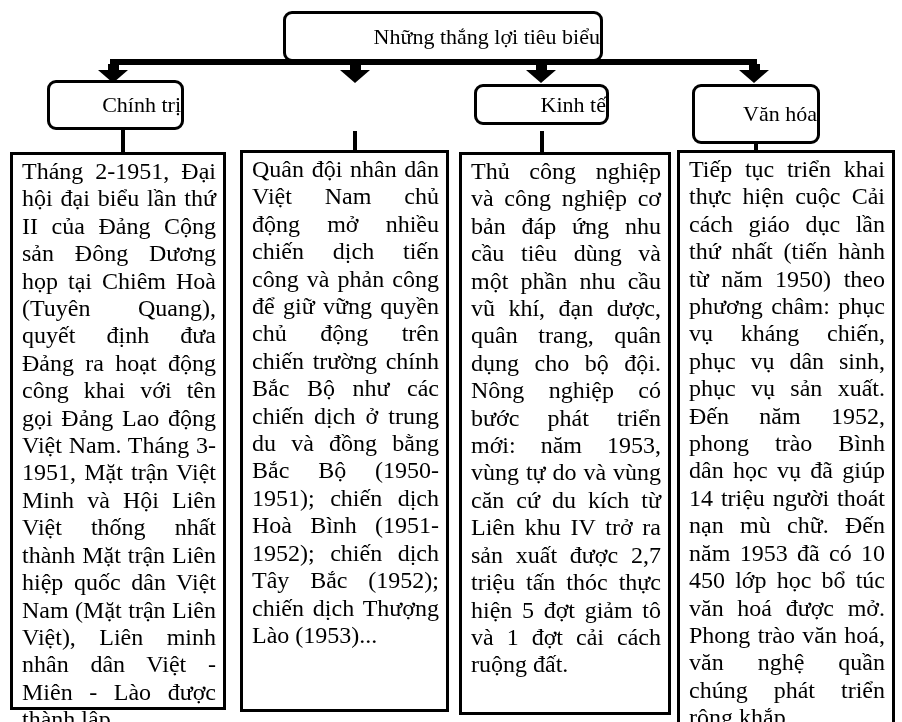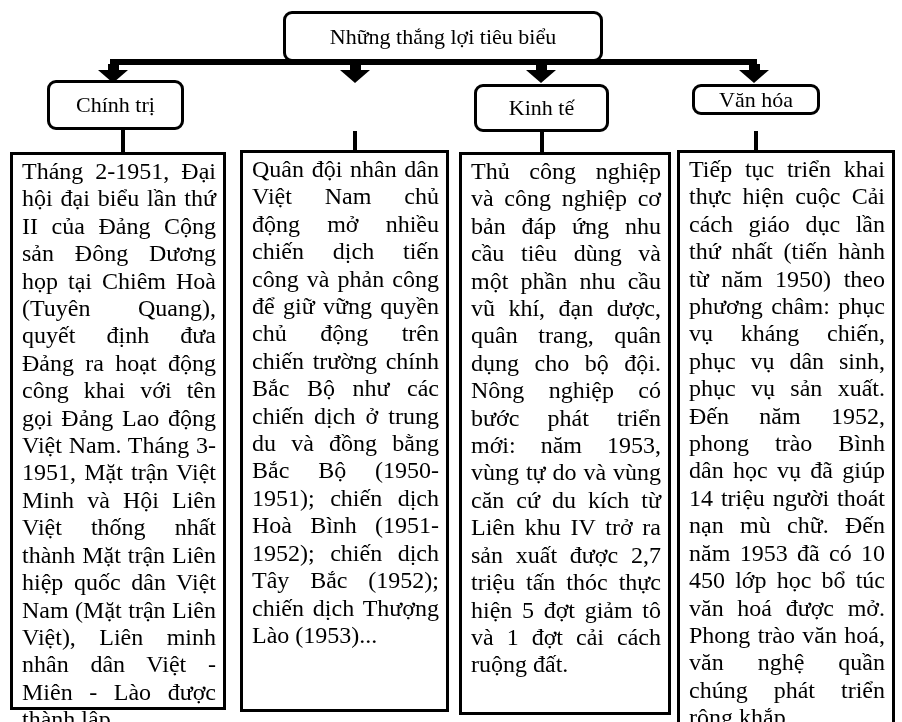--- a/index.html
+++ b/index.html
@@ -11,21 +11,21 @@
     font-family:"Liberation Serif", serif;
     overflow:hidden;
   }
   
   .rbox {
     position:absolute;
     border:3px solid #000;
     border-radius:9px;
     background:#fff;
     box-sizing:border-box;
-    display:flex; align-items:center; justify-content:center;
+    display:flex; align-items:center; justify-content:flex-end;
     font-size:22px;
     z-index:3;
   }
   .title-box {
     left:283px; top:11px; width:320px; height:51px;
     font-size:22px;
     z-index:3;
   }
   .cbox {
     position:absolute;
@@ -56,22 +56,22 @@
     border-top:13px solid #000;
     z-index:1;
   }
   .v-line {
     position:absolute;
     width:4px; background:#000; z-index:1;
   }
   
   .lb1 { left:47px;  top:80px; width:137px; height:50px; }
   .lb2 { left:289px; top:84px; width:131px; height:48px; }
-  .lb3 { left:474px; top:84px; width:135px; height:48px; }
-  .lb4 { left:692px; top:84px; width:128px; height:31px; }
+  .lb3 { left:474px; top:84px; width:135px; height:41px; }
+  .lb4 { left:692px; top:84px; width:128px; height:60px; }
   
   .as1 { left:108px; } .ah1 { left:98px; }
   .as2 { left:350px; } .ah2 { left:340px; }
   .as3 { left:536px; } .ah3 { left:526px; }
   .as4 { left:749px; } .ah4 { left:739px; }
   
   .vl1 { left:121px; top:129px; height:24px; }
   .vl2 { left:353px; top:131px; height:20px; }
   .vl3 { left:540px; top:131px; height:21px; }
   .vl4 { left:754px; top:131px; height:20px; }

